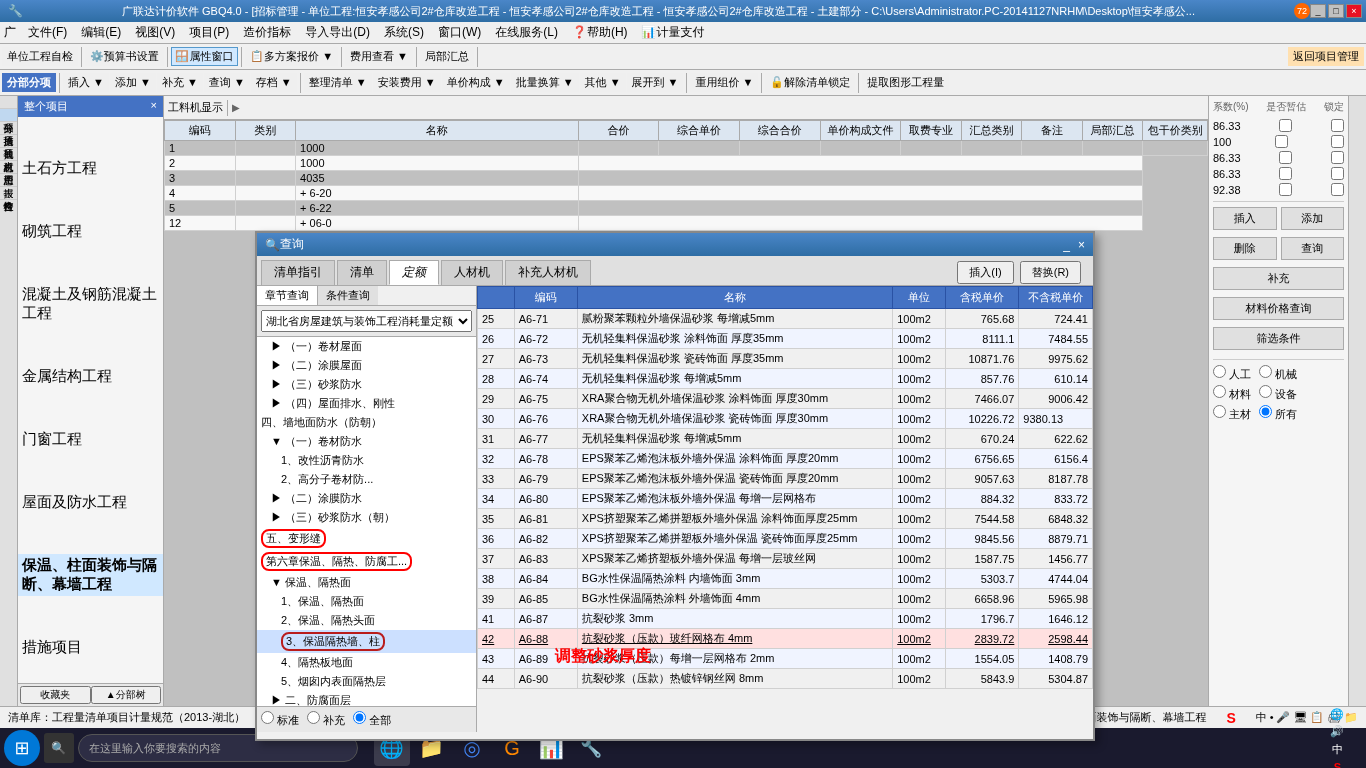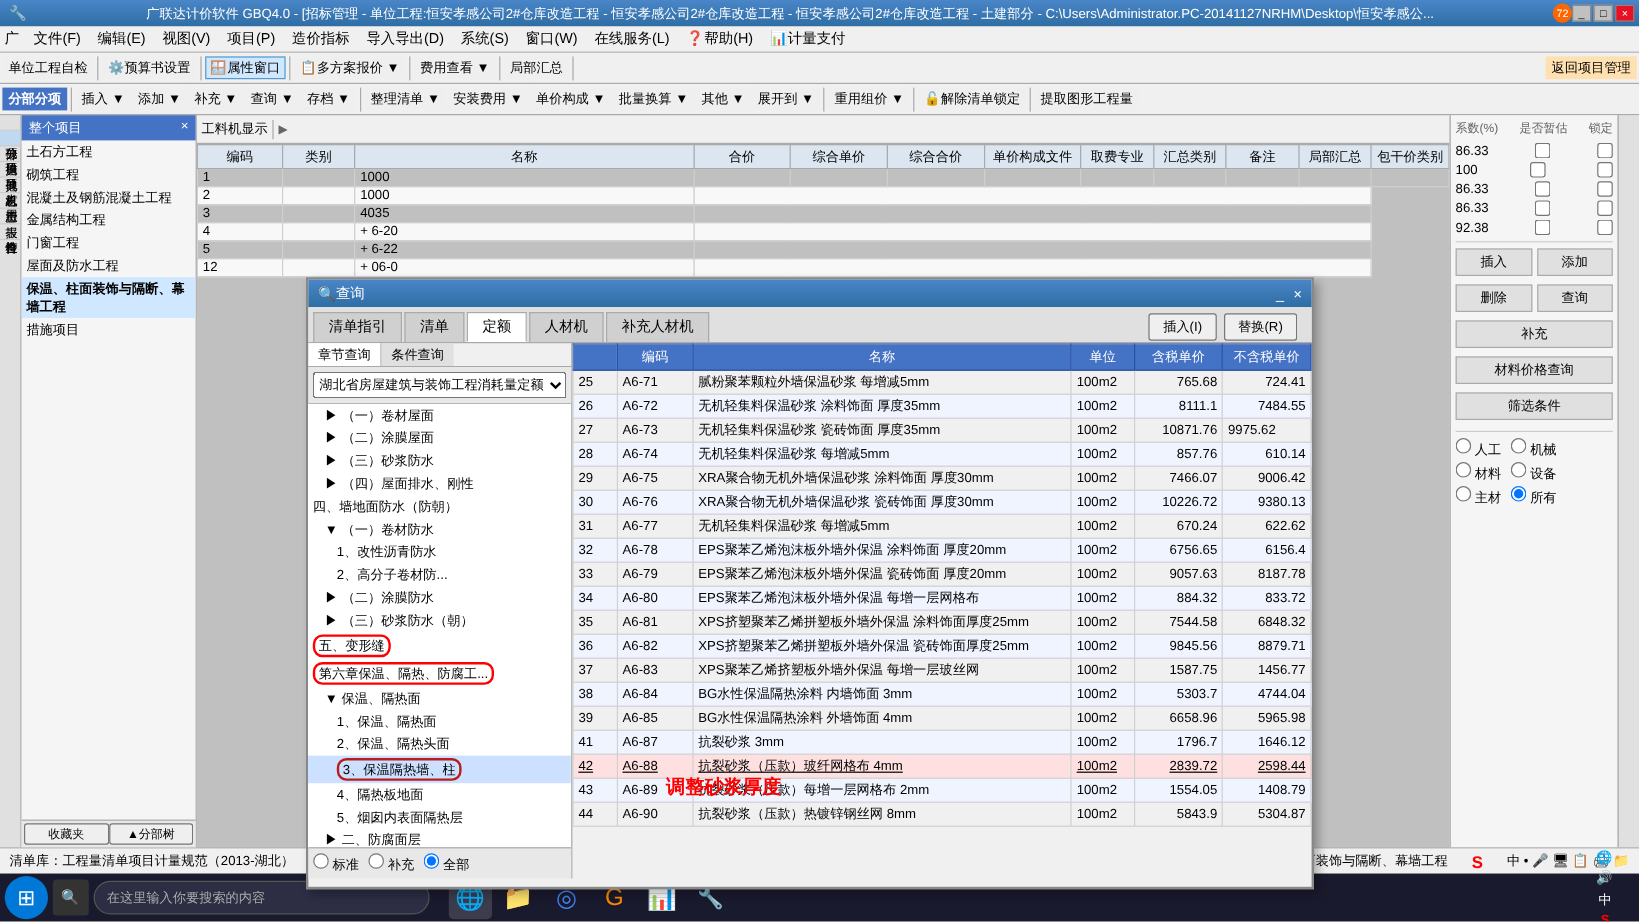--- a/index.html
+++ b/index.html
@@ -16,21 +16,21 @@
     .menu-bar { background: #f0f0f0; height: 22px; display: flex; align-items: center; border-bottom: 1px solid #aaa; padding: 0 4px; gap: 2px; }
     .menu-item { padding: 1px 6px; font-size: 12px; cursor: pointer; white-space: nowrap; }
     
     
     .toolbar1 { background: #f0f0f0; height: 26px; display: flex; align-items: center; border-bottom: 1px solid #aaa; padding: 0 2px; gap: 1px; overflow: hidden; }
     .tb-btn { padding: 1px 4px; font-size: 11px; cursor: pointer; border: 1px solid transparent; white-space: nowrap; display: flex; align-items: center; gap: 2px; }
     .tb-separator { width: 1px; height: 20px; background: #aaa; margin: 0 2px; }
     
     
     .toolbar2 { background: #f0f0f0; height: 26px; display: flex; align-items: center; border-bottom: 1px solid #aaa; padding: 0 2px; gap: 1px; overflow: hidden; }
-    .tree-item { padding: 2px 4px; font-size: 11px; cursor: pointer; }
+    .tree-item { padding: 2px 4px; font-size: 15px; cursor: pointer; margin-top: 40px; }
     table { border-collapse: collapse; width: 100%; font-size: 11px; }
     th { background: #dce6f1; border: 1px solid #aaa; padding: 2px 4px; white-space: nowrap; font-weight: normal; text-align: center; }
     td { border: 1px solid #d0d0d0; padding: 1px 4px; white-space: nowrap; }
     tr:nth-child(even) { background: #f8f8f8; }
     
     
     .status-bar { height: 22px; background: #f0f0f0; border-top: 1px solid #aaa; display: flex; align-items: center; padding: 0 8px; font-size: 11px; gap: 20px; }
     
     
     .taskbar { height: 40px; background: #1a1a2e; display: flex; align-items: center; padding: 0 4px; gap: 4px; }
@@ -38,21 +38,21 @@
     .taskbar-search { flex: 0 0 280px; height: 28px; background: #2d2d44; border: 1px solid #555; border-radius: 14px; display: flex; align-items: center; padding: 0 10px; color: #aaa; font-size: 11px; }
     .taskbar-app { width: 36px; height: 36px; display: flex; align-items: center; justify-content: center; border-radius: 4px; cursor: pointer; }
     .taskbar-sys { display: flex; align-items: center; gap: 4px; color: white; font-size: 11px; margin-left: auto; flex-direction: column; }
     .dialog { position: absolute; background: #f0f0f0; border: 2px solid #888; box-shadow: 4px 4px 8px rgba(0,0,0,0.3); pointer-events: all; font-size: 12px; }
     .dialog-title { background: linear-gradient(to bottom, #4a86c8, #2e6da4); color: white; padding: 3px 8px; display: flex; justify-content: space-between; align-items: center; font-size: 12px; }
     
     
     .query-dialog { top: 135px; left: 255px; width: 840px; height: 510px; }
     .query-tabs { display: flex; background: #e0e0e0; border-bottom: 1px solid #aaa; padding: 4px 4px 0; gap: 2px; }
     .query-tab { padding: 3px 12px; background: #d0d0d0; border: 1px solid #aaa; border-bottom: none; cursor: pointer; font-size: 12px; }
-    .query-tab.active { background: white; border-bottom: 1px solid white; }
+    .query-tab.active { background: white; border-bottom: 1px solid white; font-style: italic; }
     .query-body { display: flex; height: calc(100% - 60px); }
     .query-left { width: 220px; border-right: 1px solid #aaa; display: flex; flex-direction: column; }
     .chapter-tree { flex: 1; overflow-y: auto; background: white; font-size: 11px; }
     .chapter-item { padding: 2px 4px; cursor: pointer; }
     .chapter-item.indent1 { padding-left: 14px; }
     .chapter-item.indent2 { padding-left: 24px; }
     
     .query-right { flex: 1; display: flex; flex-direction: column; }
     .query-right-table { flex: 1; overflow: auto; }
     .quota-table { border-collapse: collapse; width: 100%; font-size: 11px; }
@@ -447,21 +447,21 @@
                   <td>100m2</td>
                   <td style="text-align: right;">8111.1</td>
                   <td style="text-align: right;">7484.55</td>
                 </tr>
                 <tr>
                   <td>27</td>
                   <td>A6-73</td>
                   <td>无机轻集料保温砂浆 瓷砖饰面 厚度35mm</td>
                   <td>100m2</td>
                   <td style="text-align: right;">10871.76</td>
-                  <td style="text-align: left;">9975.62</td>
+                  <td style="text-align: right;">9975.62</td>
                 </tr>
                 <tr>
                   <td>28</td>
                   <td>A6-74</td>
                   <td>无机轻集料保温砂浆 每增减5mm</td>
                   <td>100m2</td>
                   <td style="text-align: right;">857.76</td>
                   <td style="text-align: right;">610.14</td>
                 </tr>
                 <tr>
@@ -471,21 +471,21 @@
                   <td>100m2</td>
                   <td style="text-align: right;">7466.07</td>
                   <td style="text-align: right;">9006.42</td>
                 </tr>
                 <tr>
                   <td>30</td>
                   <td>A6-76</td>
                   <td>XRA聚合物无机外墙保温砂浆 瓷砖饰面 厚度30mm</td>
                   <td>100m2</td>
                   <td style="text-align: right;">10226.72</td>
-                  <td style="text-align: right; margin-top: 36px;">9380.13</td>
+                  <td style="text-align: left; margin-top: 36px;">9380.13</td>
                 </tr>
                 <tr>
                   <td>31</td>
                   <td>A6-77</td>
                   <td>无机轻集料保温砂浆 每增减5mm</td>
                   <td>100m2</td>
                   <td style="text-align: right;">670.24</td>
                   <td style="text-align: right;">622.62</td>
                 </tr>
                 <tr>

